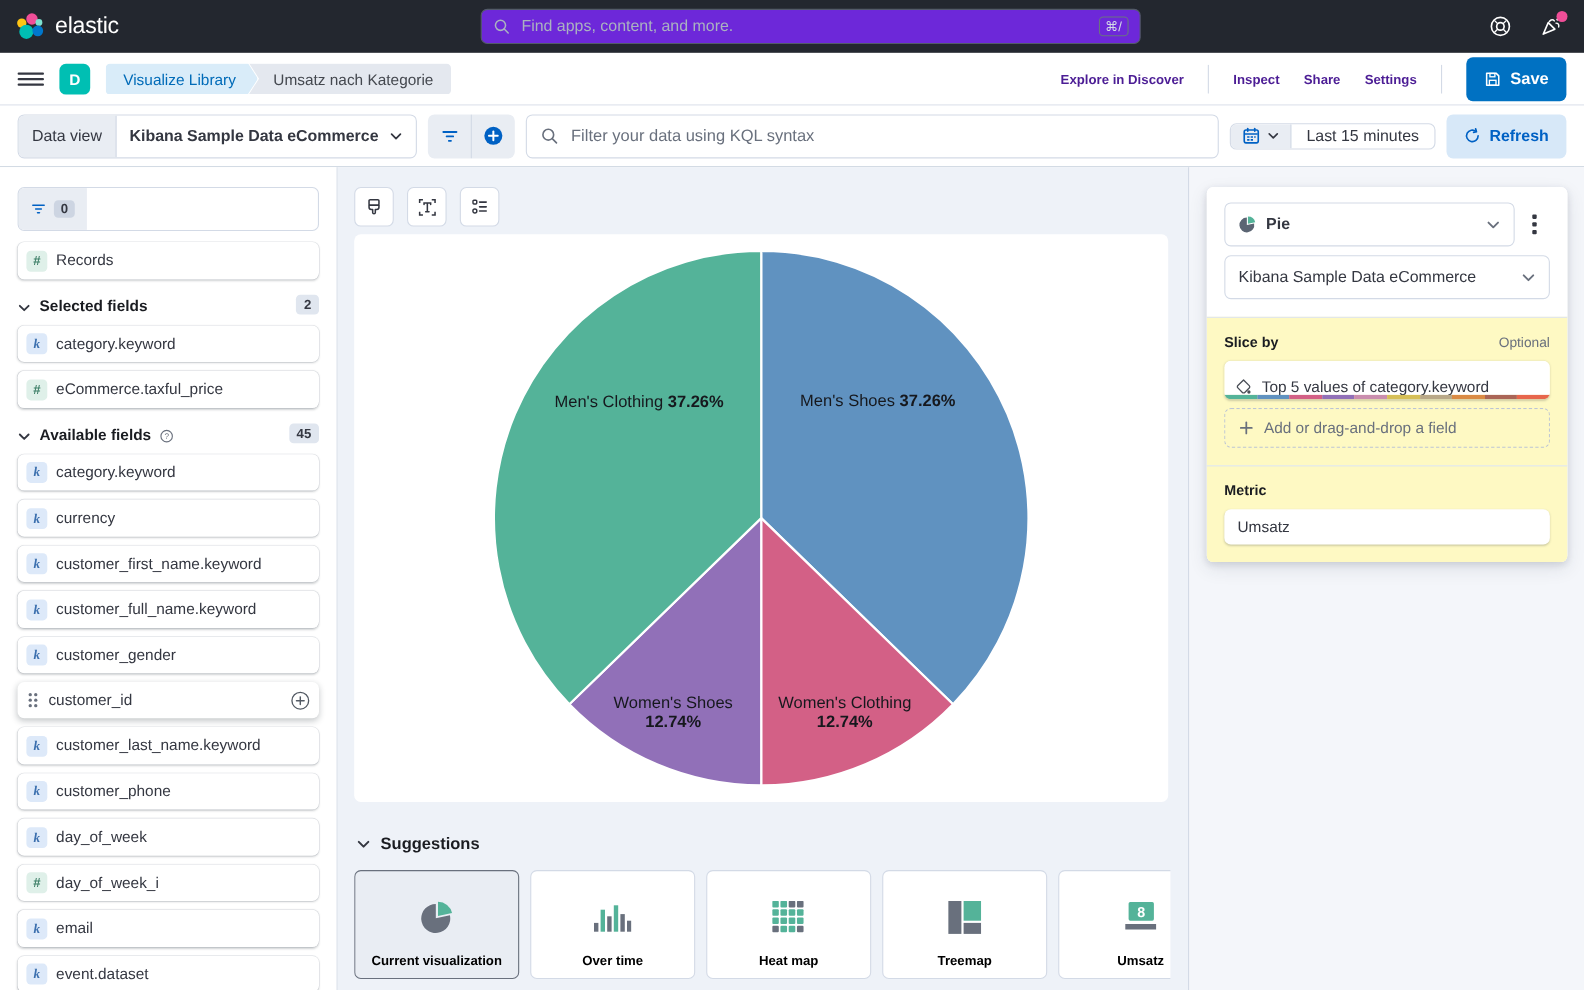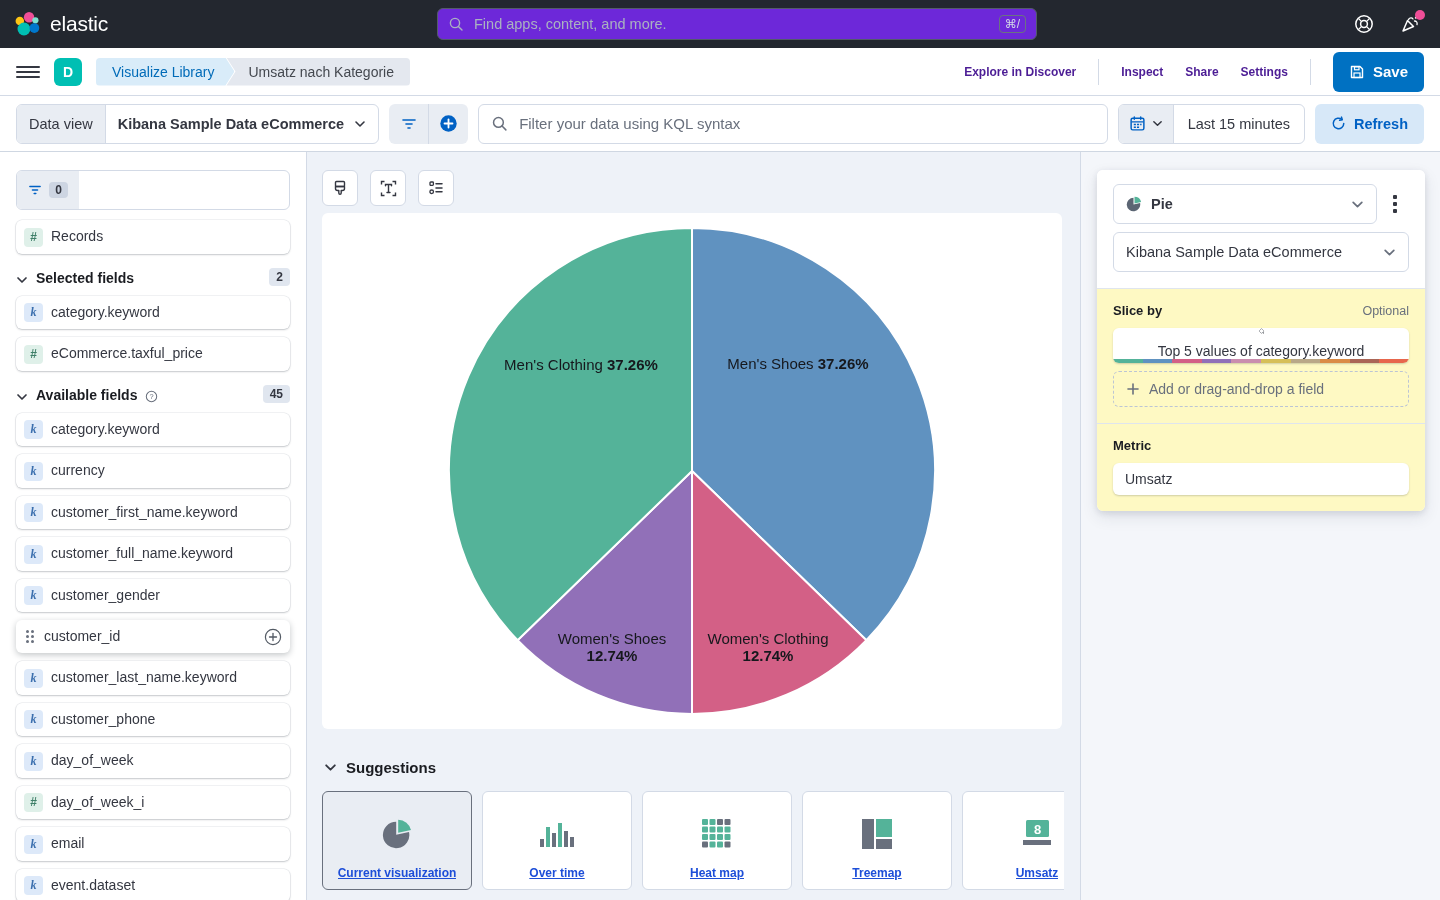--- a/index.html
+++ b/index.html
@@ -42,21 +42,21 @@
   .querybar { height:56px; background:#fff; border-bottom:1px solid #cfd7e2; display:flex; align-items:center; padding:8px 16px; gap:10px; }
   .dv-group { display:flex; height:40px; border:1px solid #d3dae6; border-radius:6px; overflow:hidden; background:#fff; }
   .dv-label { background:#e9edf3; padding:0 12px; display:flex; align-items:center; font-size:14.5px; color:#343741; border-right:1px solid #d3dae6; }
   .dv-value { padding:0 12px; display:flex; align-items:center; gap:10px; font-weight:600; font-size:14.5px; cursor:pointer; }
   .filter-group { display:flex; height:40px; background:#e9edf3; border-radius:6px; align-items:center; overflow:hidden; }
   .filter-group .fbtn { width:39px; height:40px; display:flex; align-items:center; justify-content:center; cursor:pointer; }
   .filter-group .fdiv { width:1px; height:40px; background:#d3dae6; }
   .kql { flex:1; height:40px; border:1px solid #d3dae6; border-radius:6px; background:#fff; display:flex; align-items:center; padding:0 12px; gap:9px; }
   .kql input { flex:1; border:none; outline:none; font-size:15px; color:#343741; background:transparent; }
   .kql input::placeholder { color:#69707d; }
-  .date-group { display:flex; height:40px; border:1px solid #d3dae6; border-radius:6px; overflow:hidden; background:#fff; }
+  .date-group { display:flex; height:24px; border:1px solid #d3dae6; border-radius:6px; overflow:hidden; background:#fff; }
   .date-cal { background:#e9edf3; display:flex; align-items:center; gap:6px; padding:0 10px; cursor:pointer; border-right:1px solid #d3dae6; }
   .date-text { display:flex; align-items:center; padding:0 14px; font-size:14.5px; color:#343741; cursor:pointer; white-space:nowrap; }
   .refresh-btn { height:40px; background:#d7e8f8; color:#0061c4; border:none; border-radius:6px; font-size:14.5px; font-weight:600;
     display:flex; align-items:center; gap:8px; padding:0 16px; cursor:pointer; font-family:inherit; }
   
   .content { display:flex; height:748px; }
   .sidebar { width:307px; border-right:1px solid #d3dae6; background:#fff; padding:18px 16px 0; overflow:hidden; }
   .workspace { flex:1; background:#eef2f8; padding:18px 16px 0 15px; overflow:hidden; }
   .rightarea { width:360px; border-left:1px solid #d3dae6; background:#f4f6fa; padding:18px 16px; }
   
@@ -84,37 +84,37 @@
   .tool-btn { width:36px; height:36px; background:#fff; border:1px solid #d3dae6; border-radius:6px; display:flex; align-items:center; justify-content:center; cursor:pointer; }
   .chart-panel { margin-top:7px; width:740px; height:516px; background:#fff; border-radius:6px; position:relative; }
   .pie-label { font-size:15px; fill:#16181d; }
   .pie-label .pct { font-weight:700; }
   .sugg-head { display:flex; align-items:center; gap:9px; margin:28px 0 0 2px; font-size:15px; font-weight:700; color:#1a1c21; cursor:pointer; height:20px; }
   .sugg-row { display:flex; gap:10px; margin-top:14px; overflow:hidden; }
   .sugg-card { flex:0 0 150px; height:99px; background:#fff; border:1px solid #d3dae6; border-radius:6px;
     display:flex; flex-direction:column; align-items:center; padding:10px 8px 9px; cursor:pointer; }
   .sugg-card.selected { border-color:#69707d; background:#e9edf3; }
   .sugg-icon { flex:1; display:flex; align-items:center; justify-content:center; }
-  .sugg-label { font-size:12px; font-weight:700; color:#1d4ed8; white-space:nowrap; max-width:134px; overflow:hidden; text-overflow:ellipsis;text-decoration:underline; }
+  .sugg-label { font-size:12px; font-weight:700; color:#000000; white-space:nowrap; max-width:134px; overflow:hidden; text-overflow:ellipsis; }
   
   .config-panel { width:328px; background:#fff; border-radius:6px; overflow:hidden;
     box-shadow:0 2px 6px rgba(40,50,70,.12), 0 6px 16px rgba(40,50,70,.10); }
   .panel-top { padding:14px 16px 16px; background:#fff; }
   .row-flex { display:flex; align-items:center; gap:4px; }
   .select { height:40px; border:1px solid #d3dae6; border-radius:6px; background:#fff; display:flex; align-items:center; gap:9px; padding:0 12px; font-size:14.5px; cursor:pointer; }
   .select .chev { margin-left:auto; }
   .select.grow { flex:1; }
   .select.full { margin-top:8px; }
   .kebab { width:28px; height:40px; display:flex; flex-direction:column; align-items:center; justify-content:center; gap:3px; cursor:pointer; }
   .kebab i { width:4px; height:4px; background:#343741; border-radius:1px; }
   .panel-section { border-top:1px solid #dfe5ee; background:#fef9c3; padding:14px 16px 16px; }
   .sec-head { display:flex; align-items:center; justify-content:space-between; font-size:13px; font-weight:700; color:#1a1c21; }
   .sec-head .optional { font-weight:400; font-size:12.5px; color:#69707d; }
   .dim { margin-top:10px; border-radius:6px; overflow:hidden; box-shadow:0 1px 2px rgba(20,30,40,.2); cursor:pointer; }
-  .dim-top { height:31px; background:#fff; display:flex; align-items:center; gap:9px; padding:0 10px; font-size:14px; color:#343741;flex-direction:column; }
+  .dim-top { height:31px; background:#fff; display:flex; align-items:flex-end; gap:9px; padding:0 10px; font-size:14px; color:#343741; }
   .dim-strip { height:4px; display:flex; }
   .dim-strip i { flex:1; }
   .add-field { margin-top:8px; height:36px; border:1px dashed #bcc5d4; border-radius:6px; display:flex; align-items:center; gap:9px; padding:0 12px; color:#69707d; font-size:14px; cursor:pointer; }
   .metric-pill { margin-top:10px; height:32px; background:#fff; border-radius:6px; box-shadow:0 1px 2px rgba(20,30,40,.2); display:flex; align-items:center; padding:0 12px; font-size:14px; color:#343741; cursor:pointer; }
   .sec-title { font-size:13px; font-weight:700; color:#1a1c21; }
 </style>
 </head>
 <body>
 
 <div class="topbar">

